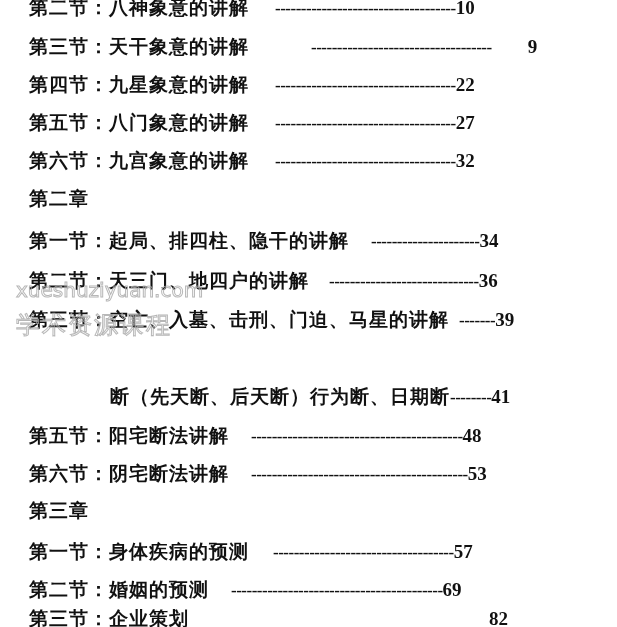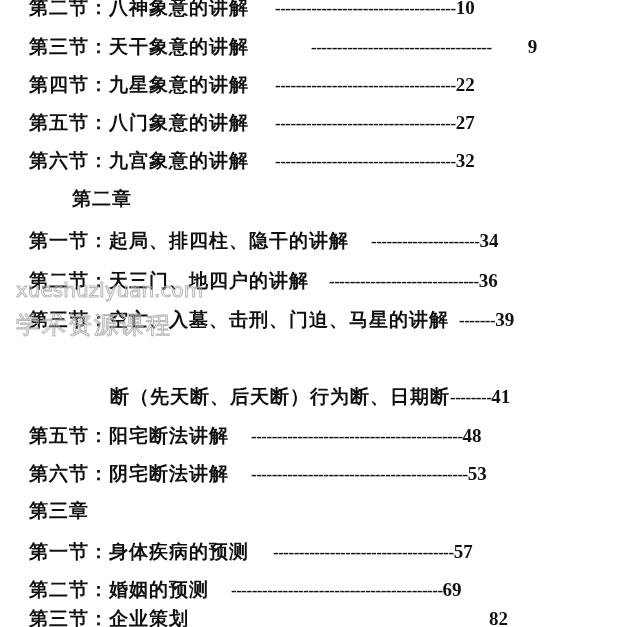--- a/index.html
+++ b/index.html
@@ -104,21 +104,21 @@
     <span class="title-text">第五节：八门象意的讲解</span>
     <span class="leader" style="margin-left:26px;">-----------------------------------</span>
     <span class="page-num">27</span>
   </div>
   <div class="line" style="top:145px;">
     <span class="title-text">第六节：九宫象意的讲解</span>
     <span class="leader" style="margin-left:26px;">-----------------------------------</span>
     <span class="page-num">32</span>
   </div>
 
-  <div class="chapter" style="top:183px;margin-left:43px;">第二章</div>
+  <div class="chapter" style="top:183px;">第二章</div>
 
   <div class="line" style="top:225px;">
     <span class="title-text">第一节：起局、排四柱、隐干的讲解</span>
     <span class="leader" style="margin-left:22px;">---------------------</span>
     <span class="page-num">34</span>
   </div>
   <div class="line" style="top:265px;">
     <span class="title-text">第二节：天三门、地四户的讲解</span>
     <span class="leader" style="margin-left:20px;">-----------------------------</span>
     <span class="page-num">36</span>

